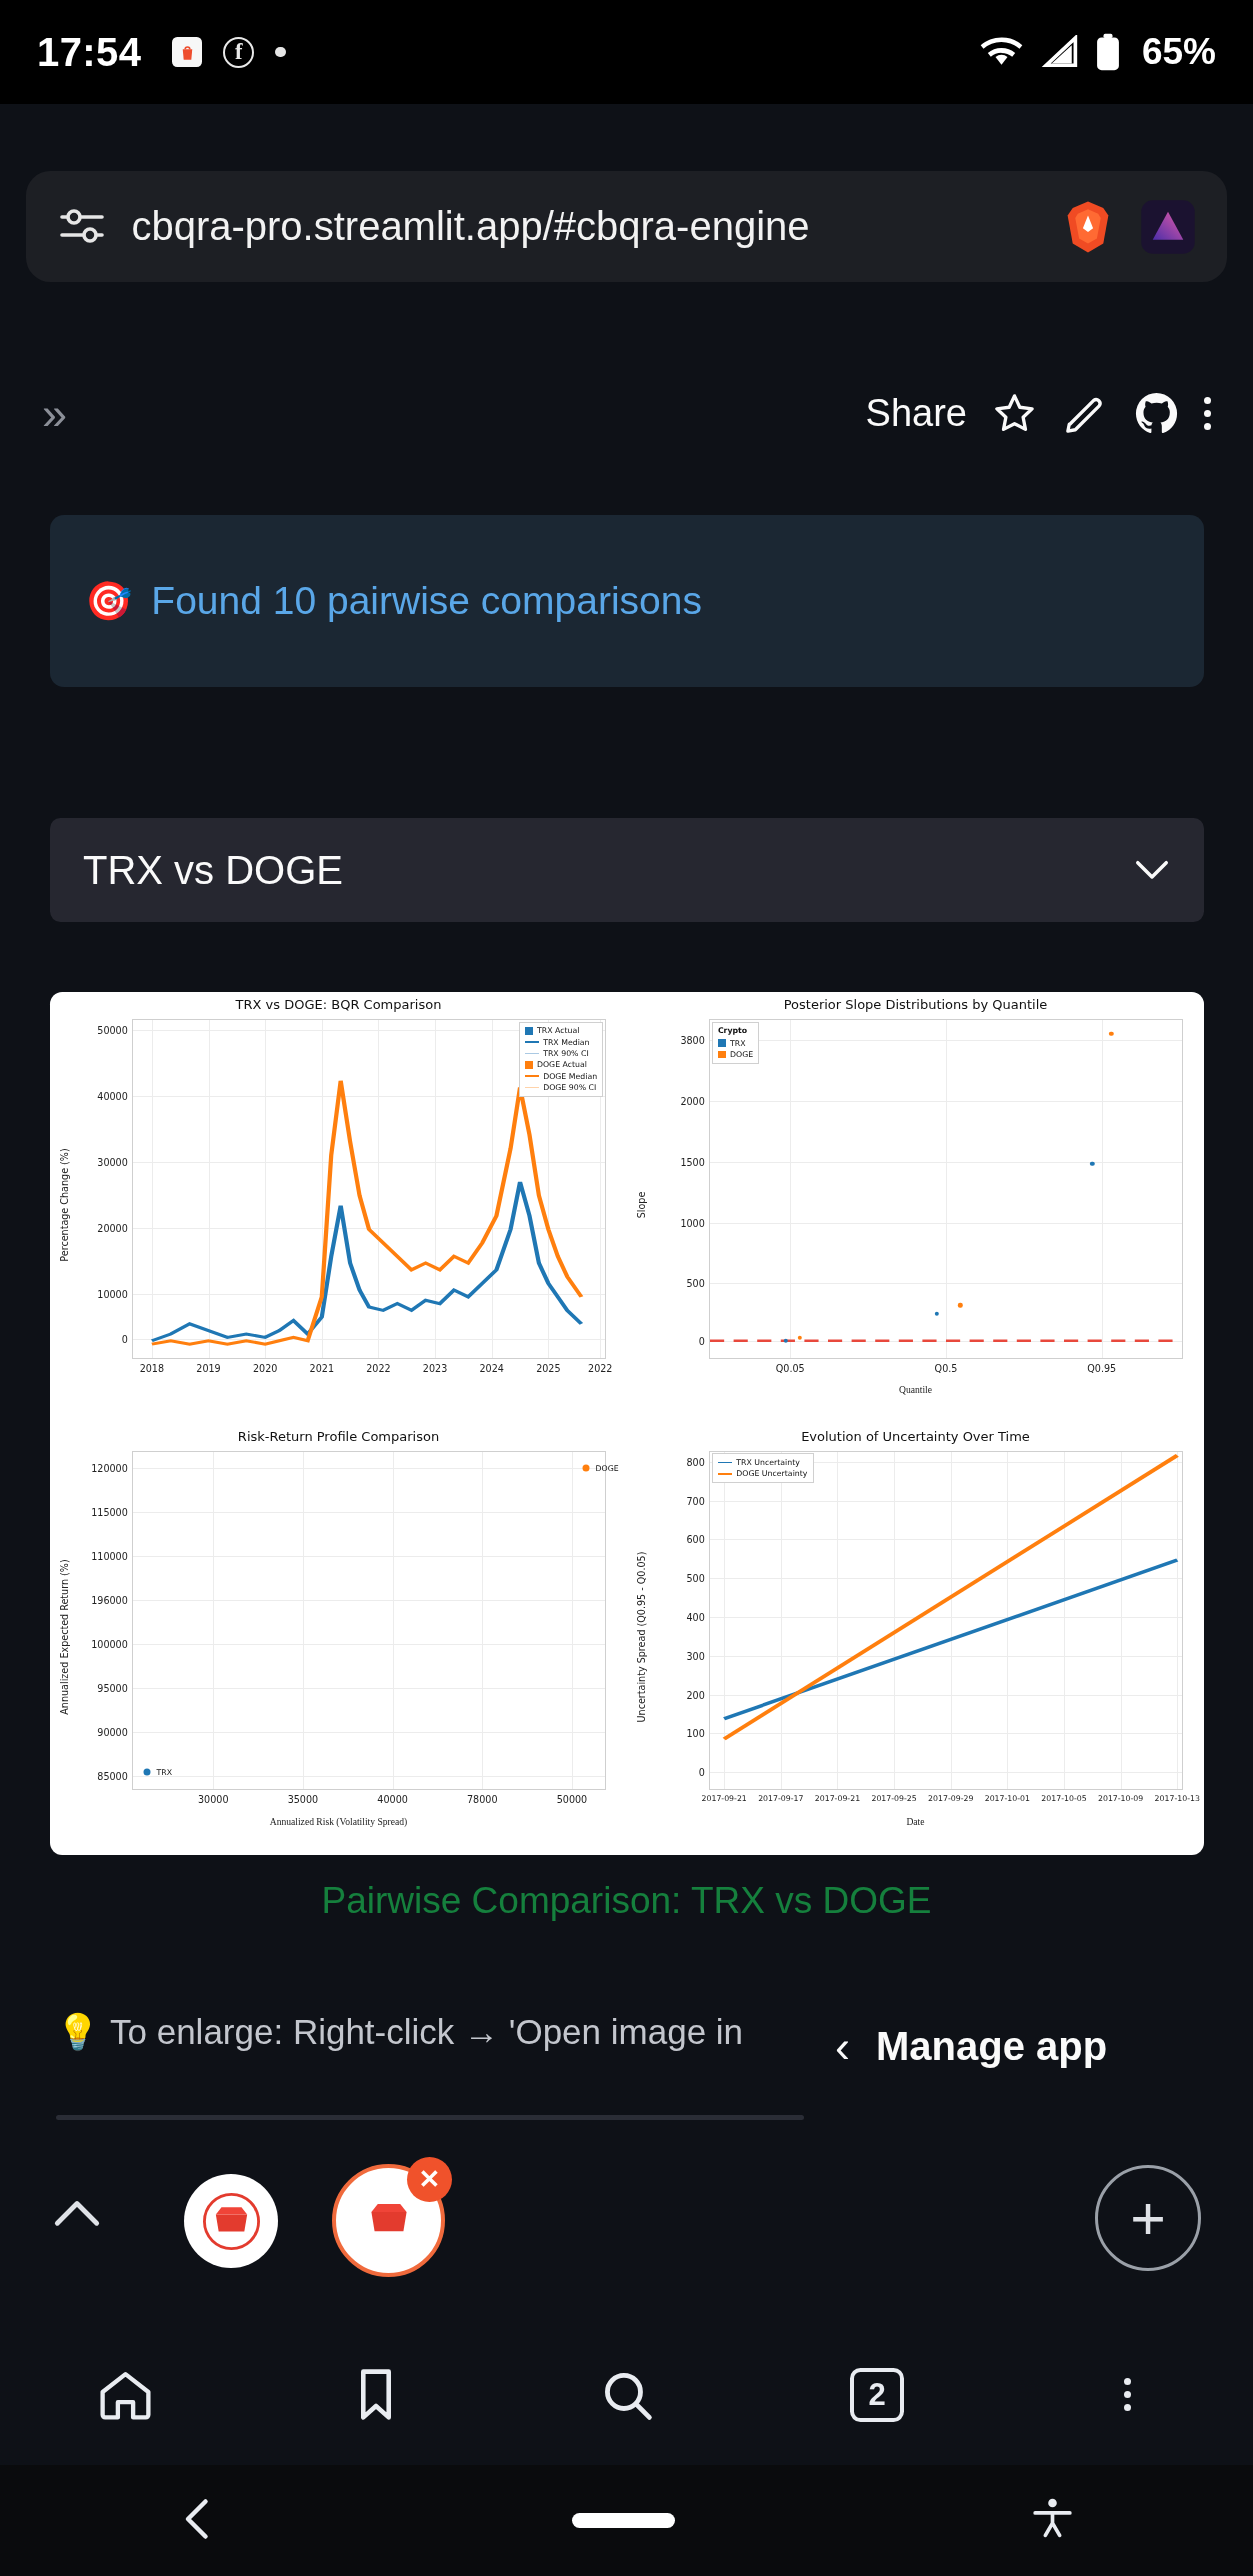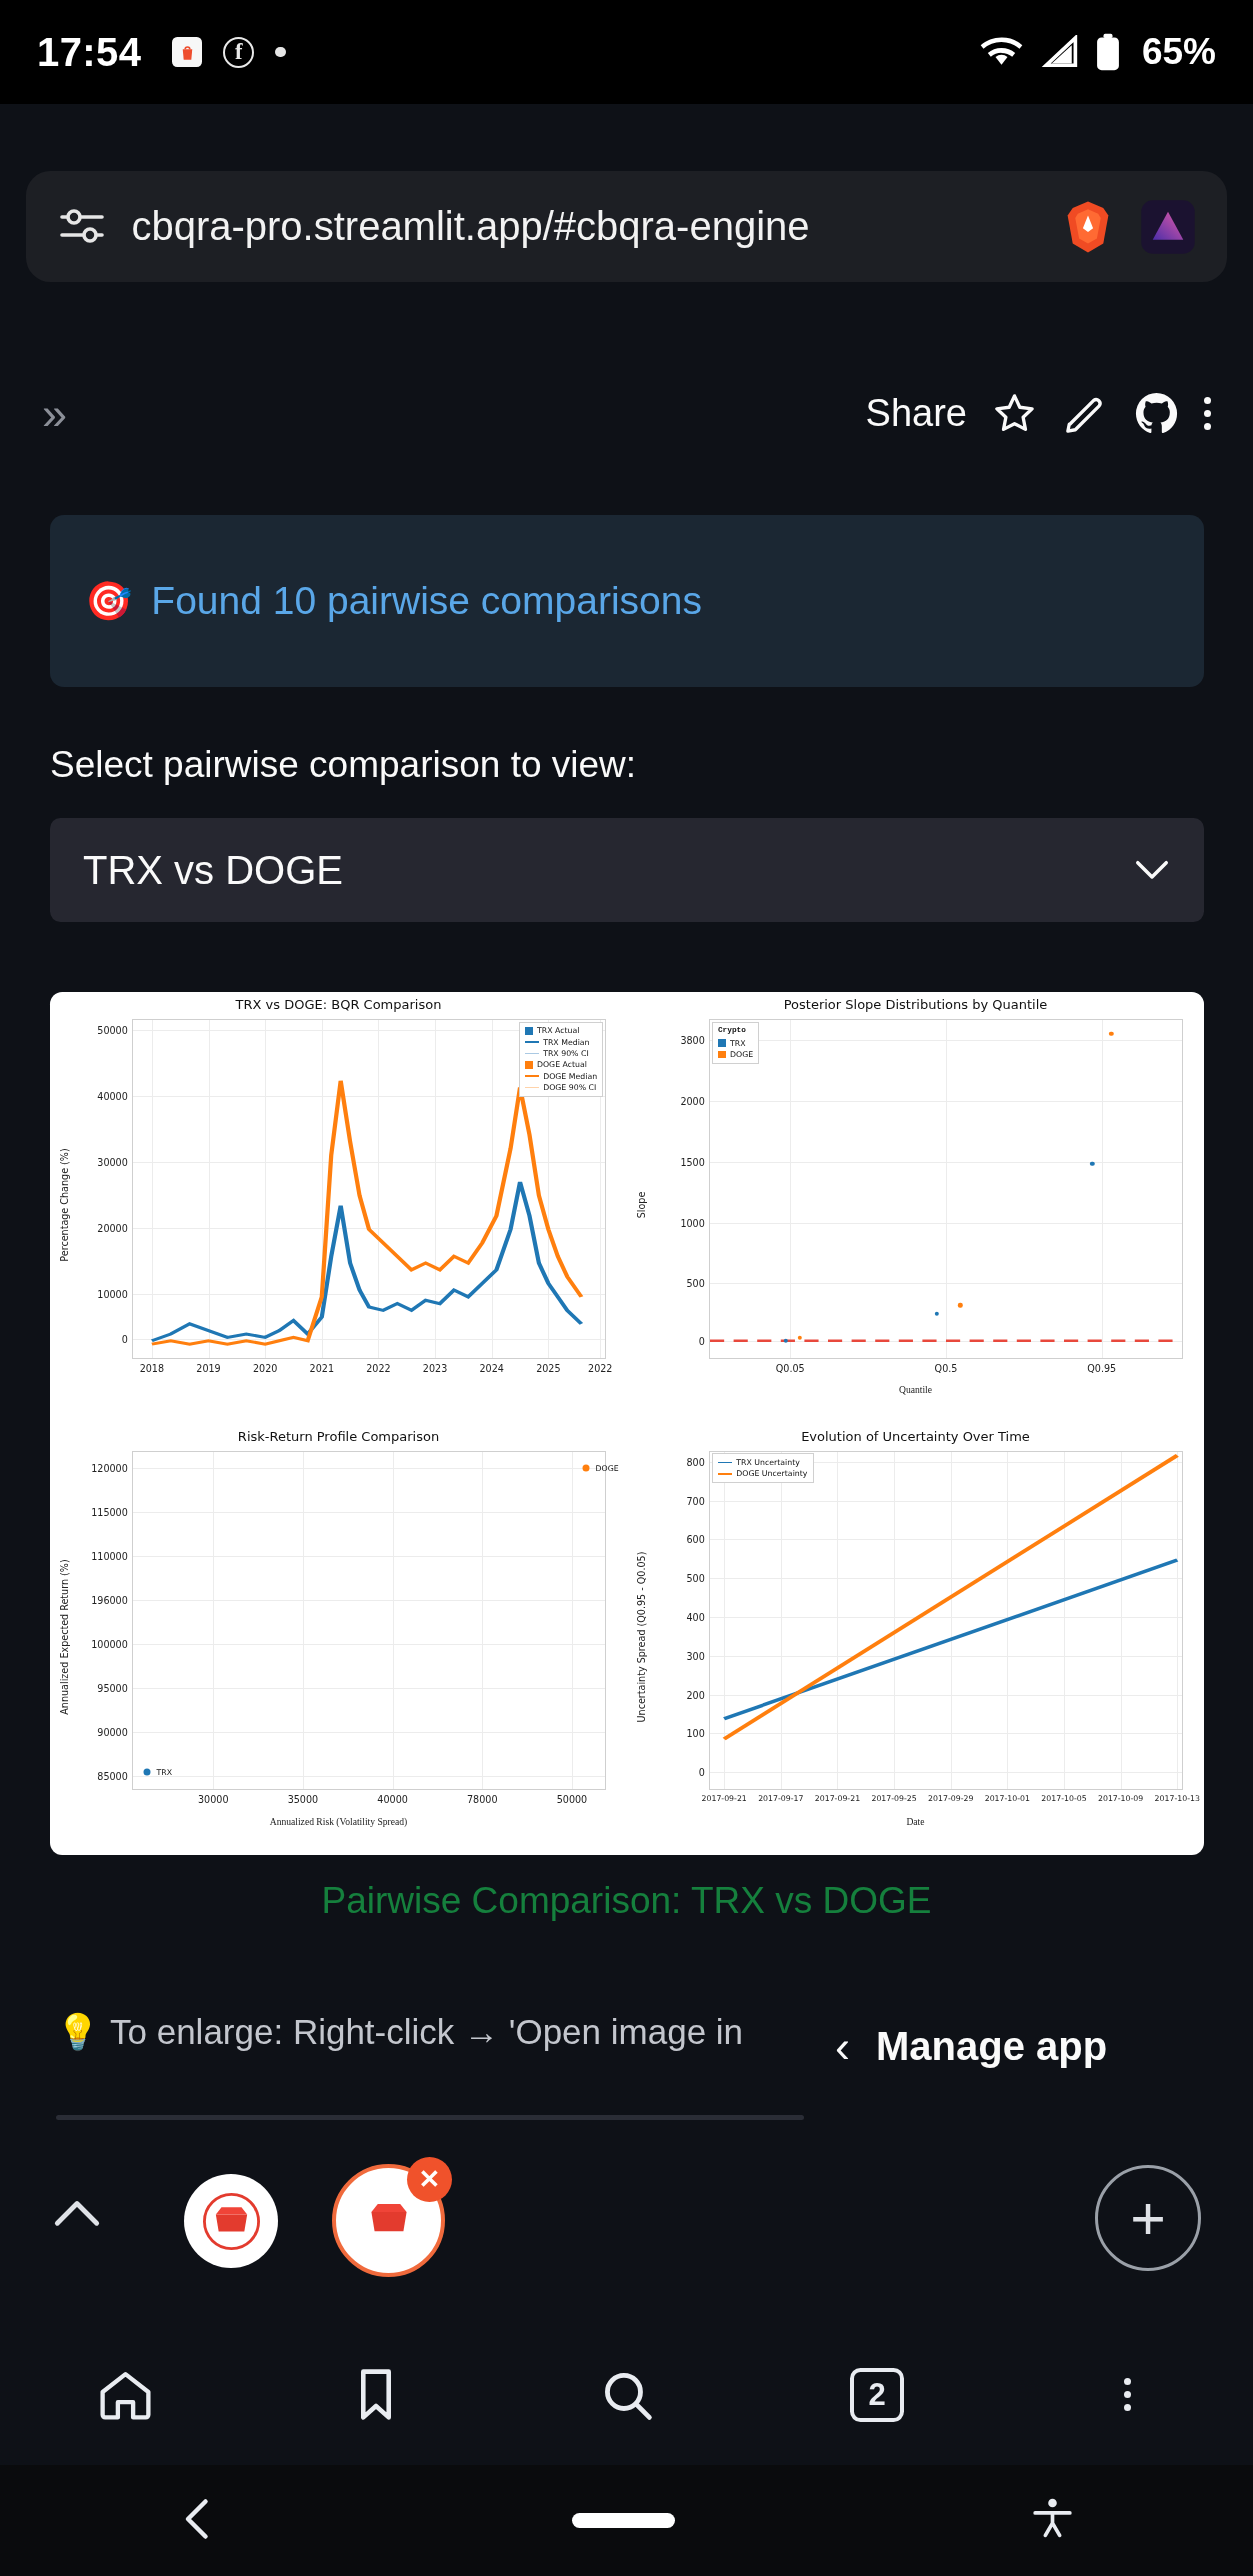--- a/index.html
+++ b/index.html
@@ -124,21 +124,21 @@
     font-family: Liberation Serif, serif;
   }
   .legend {
     position: absolute; background: #fff; border: 0.9px solid #d0d0d0;
     padding: 2.6px 5.2px; font-size: 7.8px; line-height: 11.3px; color: #111;
     font-family: "DejaVu Sans", sans-serif; z-index: 5;
   }
   .legend .row { display: flex; align-items: center; gap: 4.4px; white-space: nowrap; }
   .legend .swatch { width: 14px; height: 1.7px; display: inline-block; }
   .legend .swatch.sq { width: 7.8px; height: 7.8px; }
-  .legend .ttl { font-weight: 700; font-size: 7.8px; margin-bottom: 0.9px; font-family: Liberation Mono, monospace; }
+  .legend .ttl { font-weight: 700; font-size: 7.8px; margin-bottom: 0.9px; }
   .pt { position: absolute; border-radius: 50%; transform: translate(-50%, -50%); }
   .ptlabel { position: absolute; font-size: 7.8px; color: #111; transform: translateY(-50%);
     font-family: "DejaVu Sans", sans-serif; }
   svg.series { position: absolute; inset: 0; width: 100%; height: 100%; overflow: visible; }
 
   .chart-caption {
     position: absolute; top: 1880px; left: 0; width: 1253px; text-align: center;
     font-size: 37px; color: #15803d;
   }
   .enlarge-hint {
@@ -278,21 +278,20 @@
           <i></i>
         </span>
     </span>
   </div>
 
   <div class="info-banner">
     <span class="banner-emoji">🎯</span>
     <span class="banner-text">Found 10 pairwise comparisons</span>
   </div>
 
-  <div class="select-label">Select pairwise comparison to view:</div>
   <div class="select-box">
     <span class="select-value">TRX vs DOGE</span>
     <span class="select-caret">
       <svg width="38" height="26" viewBox="0 0 24 16" fill="none" stroke="#fafafa" stroke-width="2.2" stroke-linecap="round" stroke-linejoin="round">
           <polyline points="3,4 12,13 21,4"></polyline>
         </svg>
     </span>
   </div>
 
   <div class="chart-card">

